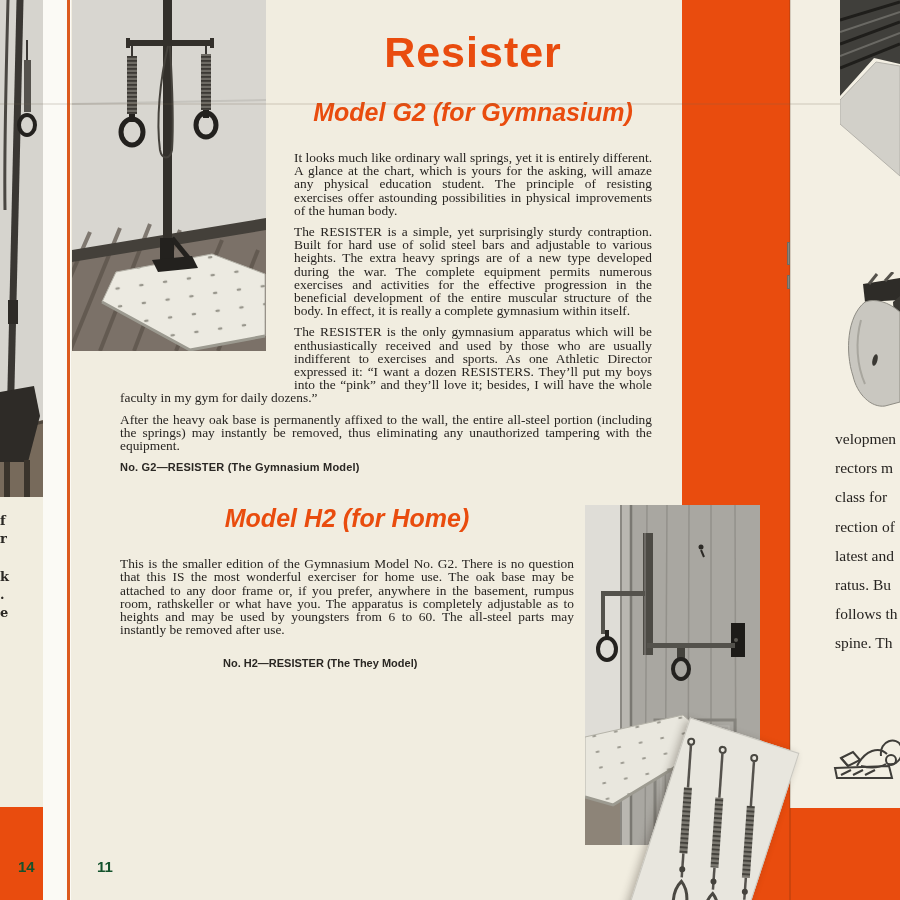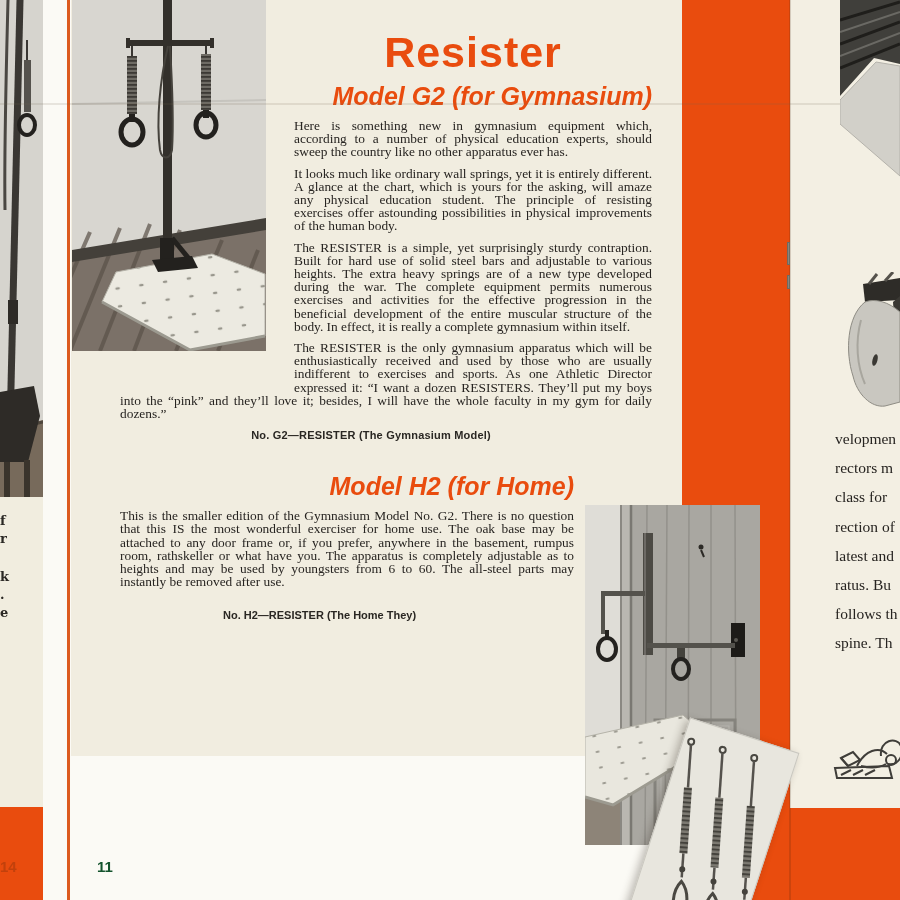--- a/index.html
+++ b/index.html
@@ -10,35 +10,35 @@
   .abs{ position:absolute; }
 
   
   #left-page{ left:0; top:0; width:43px; height:900px; background:#F1EDDF; }
   #left-photo{ left:0; top:0; width:43px; height:497px; }
   #left-frag{ left:0; top:512px; width:10px; font-weight:bold; font-size:13px;
               line-height:18px; color:#2b2824; font-family:"DejaVu Serif",serif; }
   #left-frag span{ display:block; }
   #left-frag span:nth-child(3){ margin-top:20px; }
   #left-orange{ left:0; top:807px; width:43px; height:93px; background:var(--orange); }
-  #pn-14{ left:0; top:858px; font:bold 15px "Liberation Sans",sans-serif; color:#c2410c; }
+  #pn-14{ left:18px; top:858px; font:bold 15px "Liberation Sans",sans-serif; color:#14532d; }
 
   #sliver{ left:67px; top:0; width:3px; height:900px; background:#DC5A1E; }
 
   
-  #center-page{ left:71px; top:0; width:611px; height:756px; background:var(--cream); }
+  #center-page{ left:71px; top:0; width:611px; height:900px; background:var(--cream); }
   #content{ position:absolute; left:49px; top:30px; width:532px;
             text-align:justify; font-size:13.4px; line-height:13.2px; }
   .spacer{ float:left; width:174px; height:360px; }
   h1.title{ font:bold 43px/44px "Liberation Sans",sans-serif; color:var(--orange);
             text-align:center; letter-spacing:1px; }
   .model-h{ font:italic bold 25px/27px "Liberation Sans",sans-serif; color:var(--orange);
-            text-align:right; margin:9px 0; }
+            text-align:center; margin:25px 0; }
   #content p{ margin-bottom:8px; }
-  .cap{ text-align:center; font:bold 11px/15px "Liberation Sans",sans-serif;
+  .cap{ font:bold 11px/15px "Liberation Sans",sans-serif;
         letter-spacing:.2px; margin:0 30px 30px 0; color:#2a2723; }
   #h2sec{ width:454px; }
   .list{ margin:20px 0 0 103px; font:bold 11px/14.5px "Liberation Sans",sans-serif;
          color:#2a2723; text-align:left; }
   .list div{ padding-left:46px; text-indent:-46px; margin-bottom:3px; max-width:280px; }
   #pn-11{ left:26px; top:858px; position:absolute; font:bold 15px "Liberation Sans",sans-serif; color:#14532d; }
 
   
   #band{ left:682px; top:0; width:108px; height:900px; background:var(--orange); }
   #right-page{ left:790px; top:0; width:110px; height:808px; background:#F3EFE3; }
@@ -95,30 +95,30 @@
   <div class="abs" id="pn-14">14</div>
 </div>
 
 <div class="abs" id="sliver"></div>
 
 <div class="abs" id="center-page">
   <div id="content">
     <div class="spacer"></div>
     <h1 class="title">Resister</h1>
     <div class="model-h">Model G2 (for Gymnasium)</div>
-    <p>Here is something new in gymnasium equipment which, according to a number of physical education experts, should sweep the country like no other apparatus ever has.</p>
     <p>It looks much like ordinary wall springs, yet it is entirely different. A glance at the chart, which is yours for the asking, will amaze any physical education student. The principle of resisting exercises offer astounding possibilities in physical improvements of the human body.</p>
     <p>The RESISTER is a simple, yet surprisingly sturdy contraption. Built for hard use of solid steel bars and adjustable to various heights. The extra heavy springs are of a new type developed during the war. The complete equipment permits numerous exercises and activities for the effective progression in the beneficial development of the entire muscular structure of the body. In effect, it is really a complete gymnasium within itself.</p>
     <p>The RESISTER is the only gymnasium apparatus which will be enthusiastically received and used by those who are usually indifferent to exercises and sports. As one Athletic Director expressed it: “I want a dozen RESISTERS. They’ll put my boys into the “pink” and they’ll love it; besides, I will have the whole faculty in my gym for daily dozens.”</p>
+    <p>After the heavy oak base is permanently affixed to the wall, the entire all-steel portion (including the springs) may instantly be removed, thus eliminating any unauthorized tampering with the equipment.</p>
     <div class="cap">No. G2—RESISTER (The Gymnasium Model)</div>
     <div id="h2sec">
       <div class="model-h">Model H2 (for Home)</div>
       <p>This is the smaller edition of the Gymnasium Model No. G2. There is no question that this IS the most wonderful exerciser for home use. The oak base may be attached to any door frame or, if you prefer, anywhere in the basement, rumpus room, rathskeller or what have you. The apparatus is completely adjustable as to heights and may be used by youngsters from 6 to 60. The all-steel parts may instantly be removed after use.</p>
       <div class="list">
-        <div>No. H2—RESISTER (The Home They)</div>
+        <div>No. H2—RESISTER (The They Model)</div>
       </div>
     </div>
   </div>
   <div id="pn-11">11</div>
 </div>
 
 <div class="abs" id="main-photo">
   <svg width="194" height="351" viewBox="0 0 194 351">
     <defs>
       <pattern id="dots" width="24" height="18" patternUnits="userSpaceOnUse" patternTransform="rotate(-8)">

